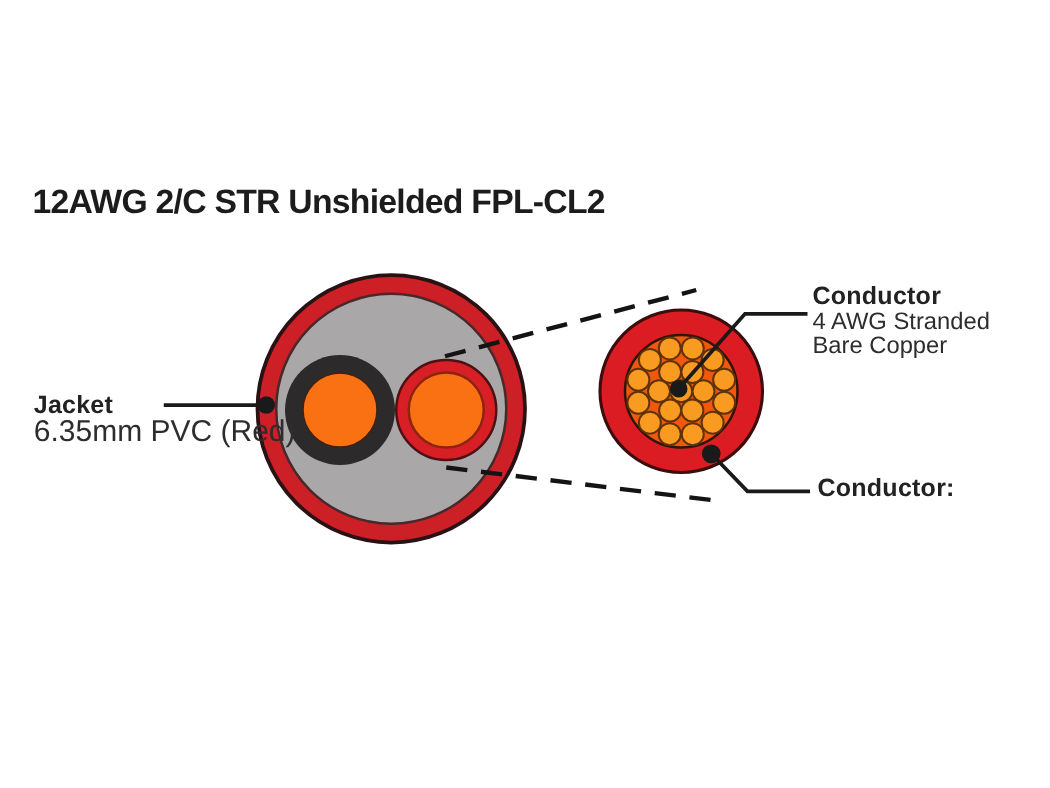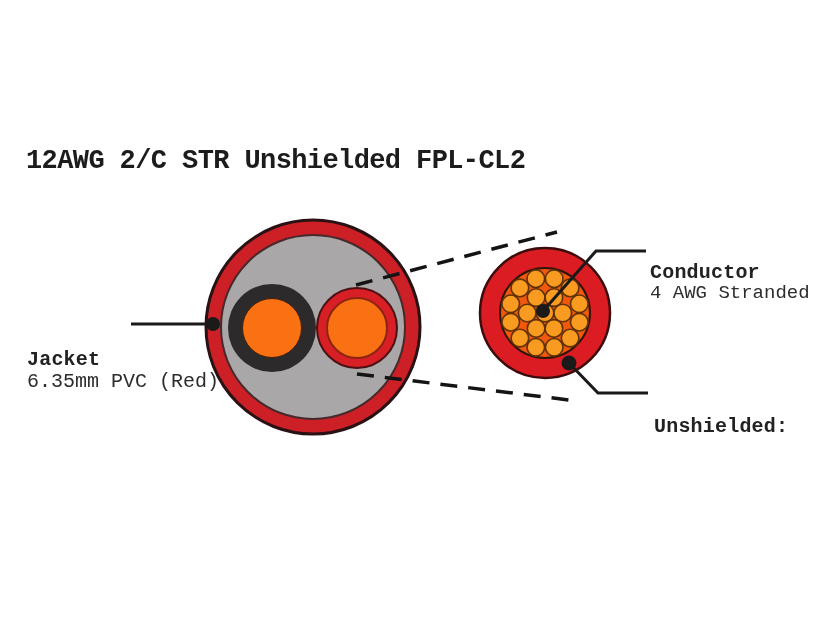--- a/index.html
+++ b/index.html
@@ -2,21 +2,21 @@
 <html><head>
 <meta charset="utf-8">
 <style>
   html, body { margin: 0; padding: 0; background: #ffffff; }
   .stage {
     position: relative;
     width: 840px;
     height: 630px;
     background: #ffffff;
     overflow: hidden;
-    font-family: Liberation Mono, monospace;
+    font-family: Liberation Sans, sans-serif;
   }
   .page-title {
     position: absolute;
     left: 26px;
     top: 146px;
     margin: 0;
     font-size: 27px;
     font-weight: bold;
     letter-spacing: -0.6px;
     color: #1c1c1c;
@@ -31,31 +31,30 @@
     position: absolute;
     color: #222222;
     white-space: nowrap;
   }
   .callout .co-title {
     display: block;
     font-size: 20px;
     font-weight: bold;
     line-height: 22px;
     letter-spacing: 0.2px;
-    margin-top: 36px;
   }
   .callout .co-desc {
     display: block;
     font-size: 19px;
     font-weight: normal;
     line-height: 19px;
     color: #2d2d2d;
   }
   .callout-jacket { left: 27px; top: 313px; }
-  .callout-jacket .co-desc { font-size: 20px; line-height: 21px; }
+  .callout-jacket .co-desc { font-size: 24px; line-height: 21px; }
   .callout-conductor { left: 650px; top: 226px; }
   .callout-dielectric { left: 654px; top: 380px; }
 </style>
 </head>
 <body>
 
 <div class="stage">
 
   <h1 class="page-title">12AWG 2/C STR Unshielded FPL-CL2</h1>
 
@@ -115,19 +114,20 @@
   </svg>
 
   <div class="callout callout-jacket">
     <span class="co-title">Jacket</span>
     <span class="co-desc">6.35mm PVC (Red)</span>
   </div>
 
   <div class="callout callout-conductor">
     <span class="co-title">Conductor</span>
     <span class="co-desc">4 AWG Stranded</span>
+    <span class="co-desc">Bare Copper</span>
   </div>
 
   <div class="callout callout-dielectric">
-    <span class="co-title">Unshielded:</span>
+    <span class="co-title">Conductor:</span>
   </div>
 
 </div>
 
 </body></html>

